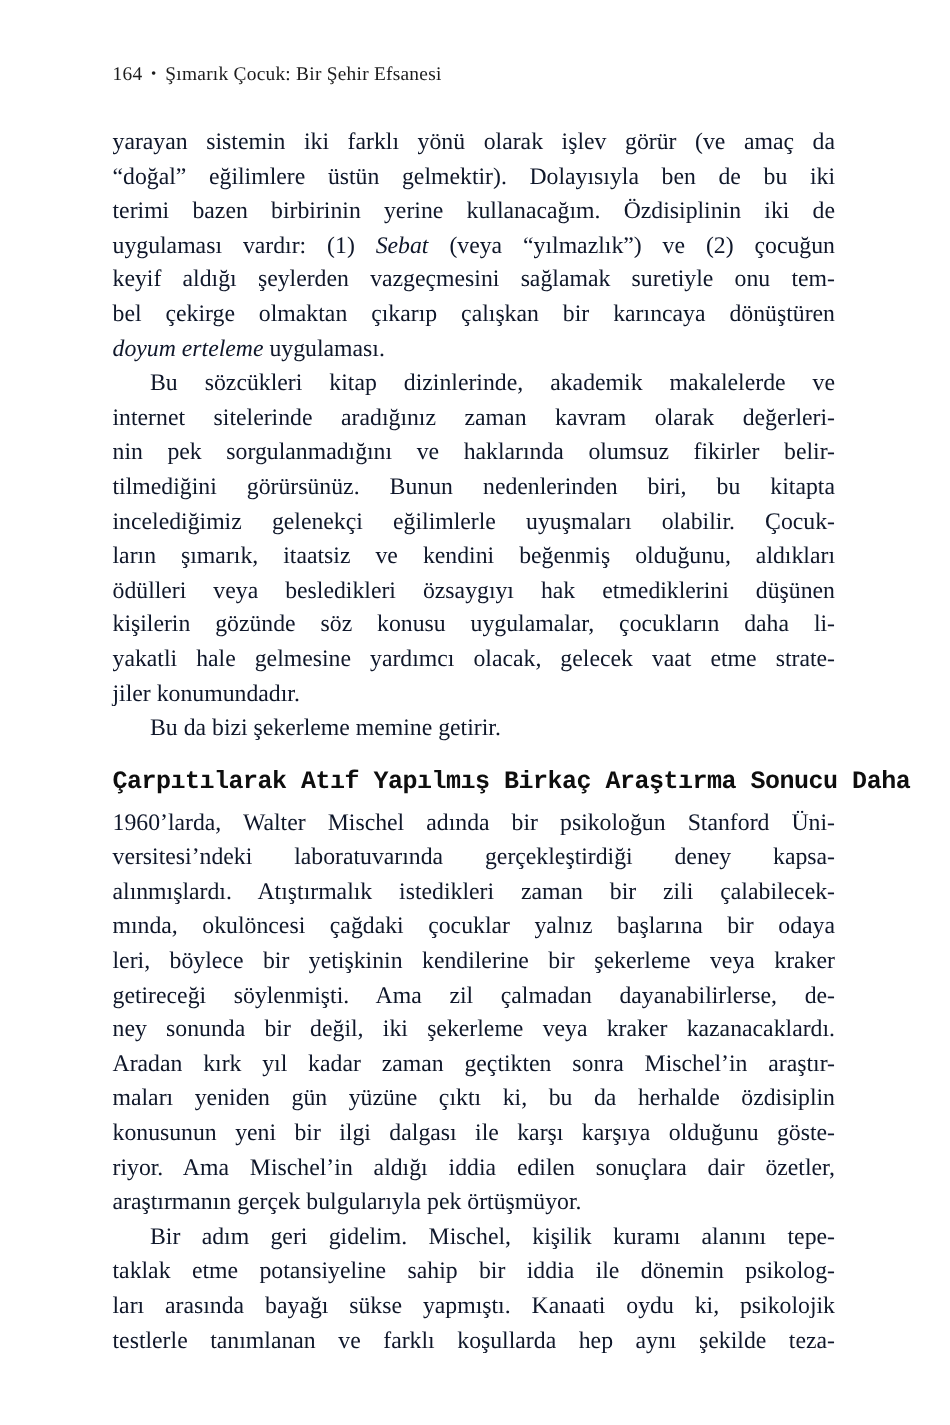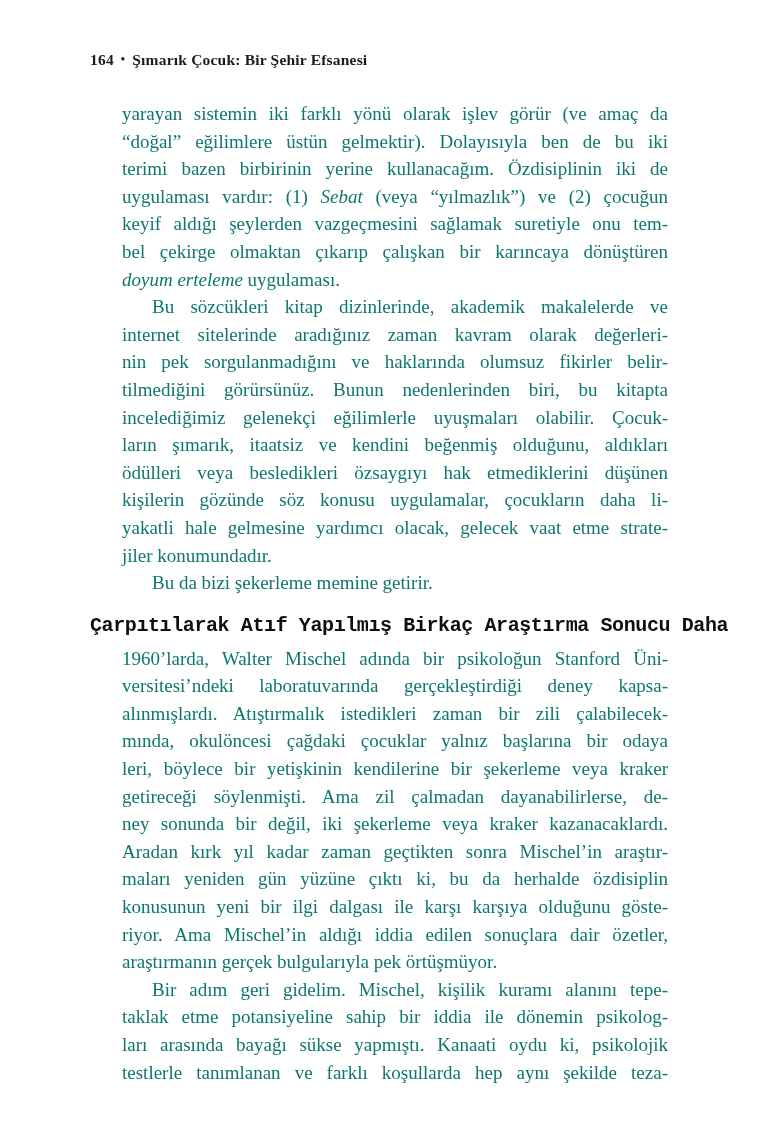--- a/index.html
+++ b/index.html
@@ -17,43 +17,41 @@
   }
   .running-head {
     position: absolute;
     left: 90px;
     top: 50px;
     font-size: 15.5px;
     line-height: 20px;
     color: #1c1c1c;
     letter-spacing: 0.2px;
     white-space: nowrap;
-    font-weight: bold;
   }
   .running-head .sep {
     display: inline-block;
     font-size: 12px;
     padding: 0 7px;
     position: relative;
     top: -2px;
   }
   .text-block {
     position: absolute;
     left: 90px;
     top: 100px;
     width: 578px;
   }
   .para { margin: 0; }
   .line {
     font-size: 19px;
     line-height: 27.6px;
-    color: #0f766e;
+    color: #0f172a;
     text-align: justify;
     text-align-last: justify;
-    margin-left: 32px;
   }
   .line.last {
     text-align: right;
     text-align-last: left;
   }
   .line.indent { text-indent: 30px; }
   .line i { font-style: italic; }
   .heading {
     font-family: Liberation Mono, monospace;
     font-weight: 700;

